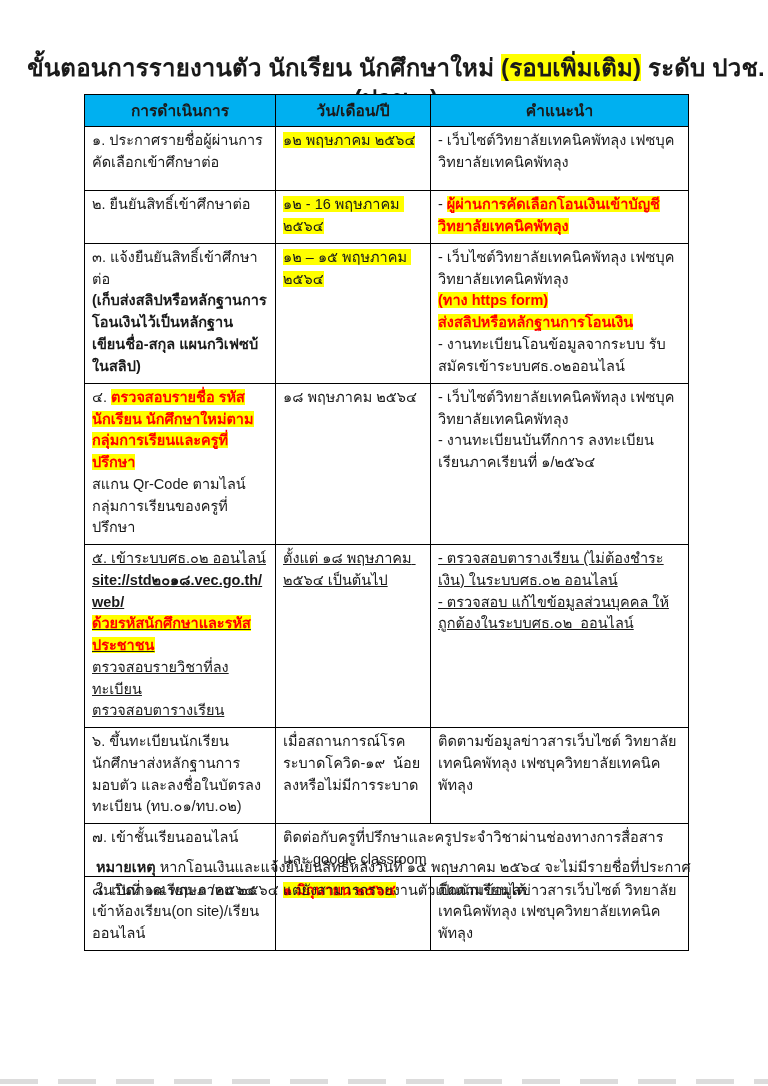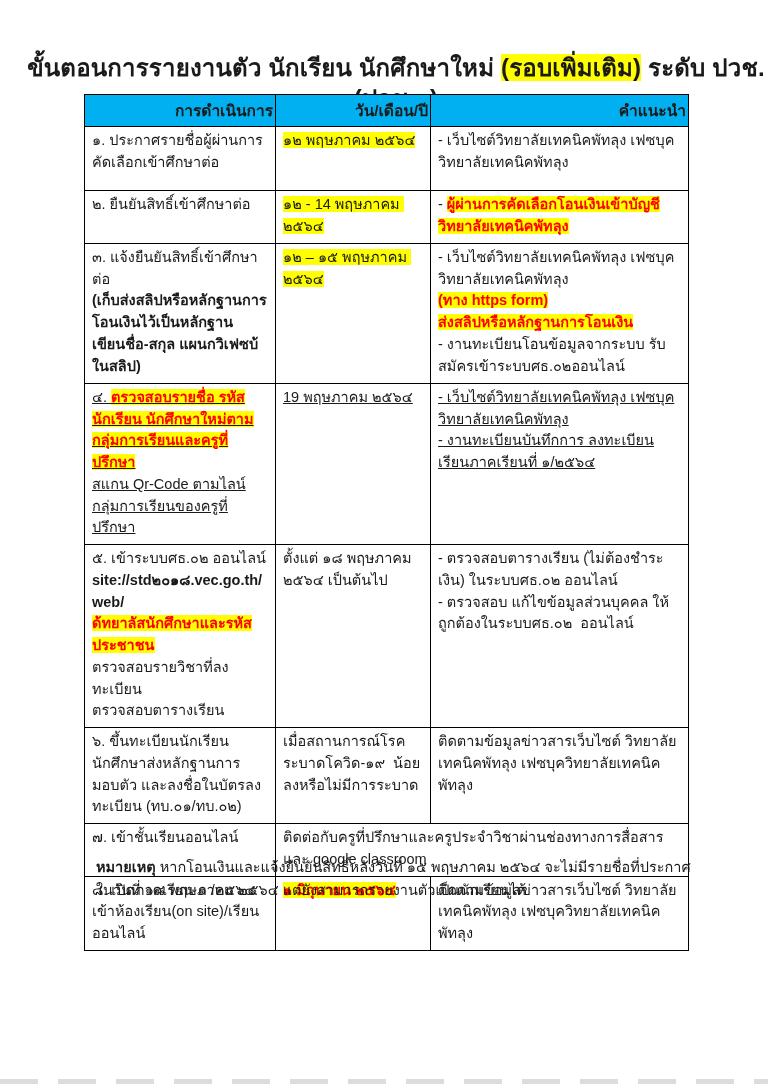--- a/index.html
+++ b/index.html
@@ -34,21 +34,21 @@
   table.steps col.c3{width:258px;}
   table.steps th, table.steps td{
     border:1.6px solid var(--border);
     vertical-align:top;
     padding:3px 7px 5px 7px;
     white-space:pre-wrap;
     word-wrap:break-word;
   }
   table.steps th{
     background:var(--header-bg);
-    text-align:right;vertical-align:middle;
+    text-align:center;vertical-align:middle;
     font-weight:bold;font-size:15.5px;
     padding:4px 2px;height:18px;
   }
   .seg-n{}
   .seg-b{font-weight:bold;}
   .seg-hl{background:var(--hl-yellow);}
   .seg-redhl{background:var(--hl-yellow);color:var(--red);font-weight:bold;text-align:right;}
   .note{
     position:absolute;top:856px;left:96px;width:600px;
     font-size:14.5px;line-height:1.6;
@@ -82,43 +82,43 @@
       </tr>
     </thead>
     <tbody id="steps-body">
         <tr style="height: 64px;">
           <td><span class="seg-n">๑. ประกาศรายชื่อผู้ผ่านการคัดเลือกเข้าศึกษาต่อ</span></td>
           <td><span class="seg-hl">๑๒ พฤษภาคม ๒๕๖๔</span></td>
           <td><span class="seg-n">- เว็บไซต์วิทยาลัยเทคนิคพัทลุง เฟซบุควิทยาลัยเทคนิคพัทลุง</span></td>
         </tr>
         <tr style="height: 46px; margin-left: 35px;">
           <td><span class="seg-n">๒. ยืนยันสิทธิ์เข้าศึกษาต่อ</span></td>
-          <td><span class="seg-hl">๑๒ - 14 พฤษภาคม ๒๕๖๔</span></td>
+          <td><span class="seg-hl">๑๒ - 16 พฤษภาคม ๒๕๖๔</span></td>
           <td><span class="seg-n">- </span><span class="seg-redhl">ผู้ผ่านการคัดเลือกโอนเงินเข้าบัญชีวิทยาลัยเทคนิคพัทลุง</span></td>
         </tr>
         <tr style="height: 140px;">
           <td><span class="seg-n">๓. แจ้งยืนยันสิทธิ์เข้าศึกษาต่อ
 </span><span class="seg-b">(เก็บส่งสลิปหรือหลักฐานการโอนเงินไว้เป็นหลักฐาน เขียนชื่อ-สกุล แผนกวิเฟซบ้ในสลิป)</span></td>
           <td><span class="seg-hl">๑๒ – ๑๕ พฤษภาคม ๒๕๖๔</span></td>
           <td><span class="seg-n">- เว็บไซต์วิทยาลัยเทคนิคพัทลุง เฟซบุควิทยาลัยเทคนิคพัทลุง
 </span><span class="seg-redhl">(ทาง https form)</span><span class="seg-n">
 </span><span class="seg-redhl">ส่งสลิปหรือหลักฐานการโอนเงิน</span><span class="seg-n">
 - งานทะเบียนโอนข้อมูลจากระบบ รับสมัครเข้าระบบศธ.๐๒ออนไลน์</span></td>
         </tr>
-        <tr style="height: 120px; text-decoration: underline;">
+        <tr style="height: 120px;">
           <td><span class="seg-n">๔. </span><span class="seg-redhl">ตรวจสอบรายชื่อ รหัสนักเรียน นักศึกษาใหม่ตามกลุ่มการเรียนและครูที่ปรึกษา</span><span class="seg-n">
 สแกน Qr-Code ตามไลน์กลุ่มการเรียนของครูที่ปรึกษา</span></td>
-          <td><span class="seg-n">19 พฤษภาคม ๒๕๖๔</span></td>
+          <td><span class="seg-n">๑๘ พฤษภาคม ๒๕๖๔</span></td>
           <td><span class="seg-n">- เว็บไซต์วิทยาลัยเทคนิคพัทลุง เฟซบุควิทยาลัยเทคนิคพัทลุง
 - งานทะเบียนบันทึกการ ลงทะเบียนเรียนภาคเรียนที่ ๑/๒๕๖๔</span></td>
         </tr>
-        <tr style="height: 140px;">
+        <tr style="height: 140px; text-decoration: underline;">
           <td><span class="seg-n">๕. เข้าระบบศธ.๐๒ ออนไลน์
 </span><span class="seg-b">site://std๒๐๑๘.vec.go.th/web/</span><span class="seg-n">
-</span><span class="seg-redhl">ด้ทยาลัสนักศึกษาและรหัสประชาชน</span><span class="seg-n">
+</span><span class="seg-redhl">ด้วยรหัสนักศึกษาและรหัสประชาชน</span><span class="seg-n">
 ตรวจสอบรายวิชาที่ลงทะเบียน
 ตรวจสอบตารางเรียน</span></td>
           <td><span class="seg-n">ตั้งแต่ ๑๘ พฤษภาคม ๒๕๖๔ เป็นต้นไป</span></td>
           <td><span class="seg-n">- ตรวจสอบตารางเรียน (ไม่ต้องชำระเงิน) ในระบบศธ.๐๒ ออนไลน์
 - ตรวจสอบ แก้ไขข้อมูลส่วนบุคคล ให้ถูกต้องในระบบศธ.๐๒  ออนไลน์</span></td>
         </tr>
         <tr style="height: 94px; margin-top: 20px;">
           <td><span class="seg-n">๖. ขึ้นทะเบียนนักเรียน นักศึกษาส่งหลักฐานการมอบตัว และลงชื่อในบัตรลงทะเบียน (ทบ.๐๑/ทบ.๐๒)</span></td>
           <td><span class="seg-n">เมื่อสถานการณ์โรคระบาดโควิด-๑๙  น้อยลงหรือไม่มีการระบาด</span></td>
           <td><span class="seg-n">ติดตามข้อมูลข่าวสารเว็บไซต์ วิทยาลัยเทคนิคพัทลุง เฟซบุควิทยาลัยเทคนิคพัทลุง</span></td>

